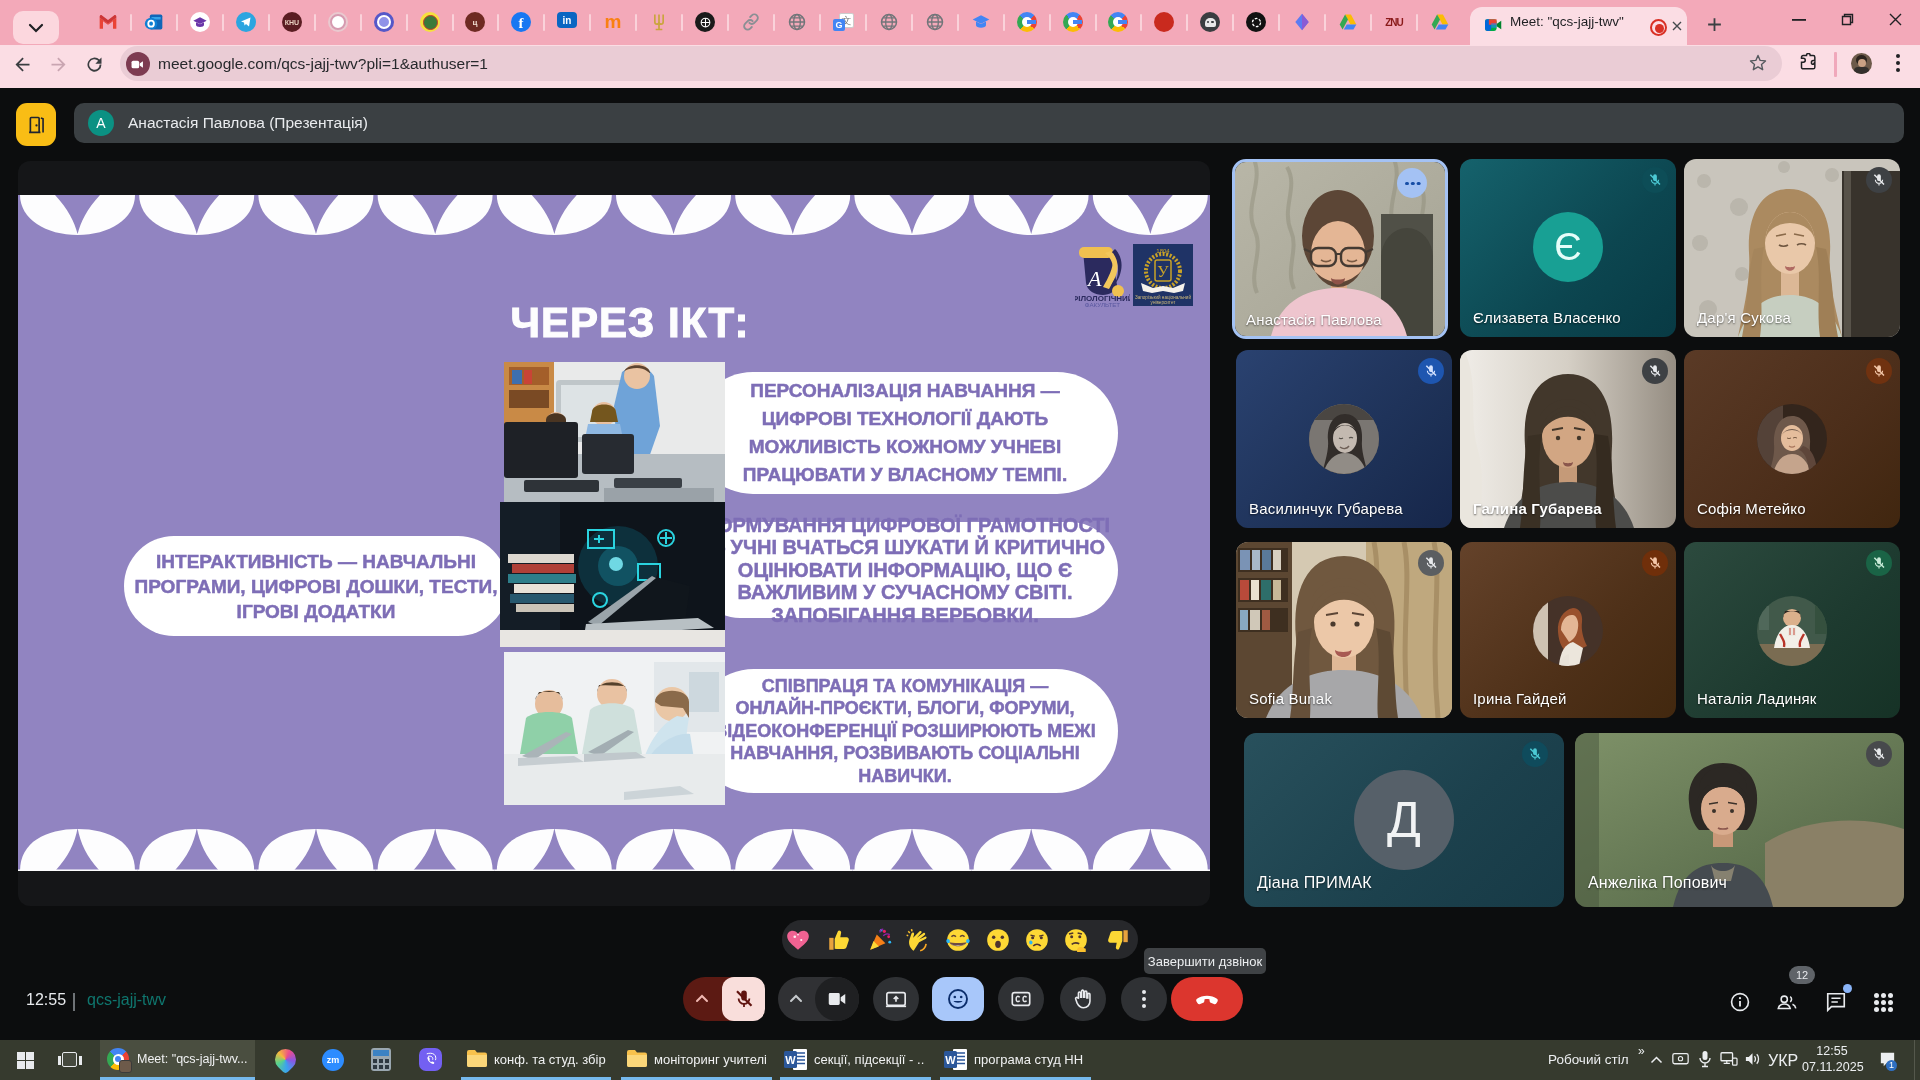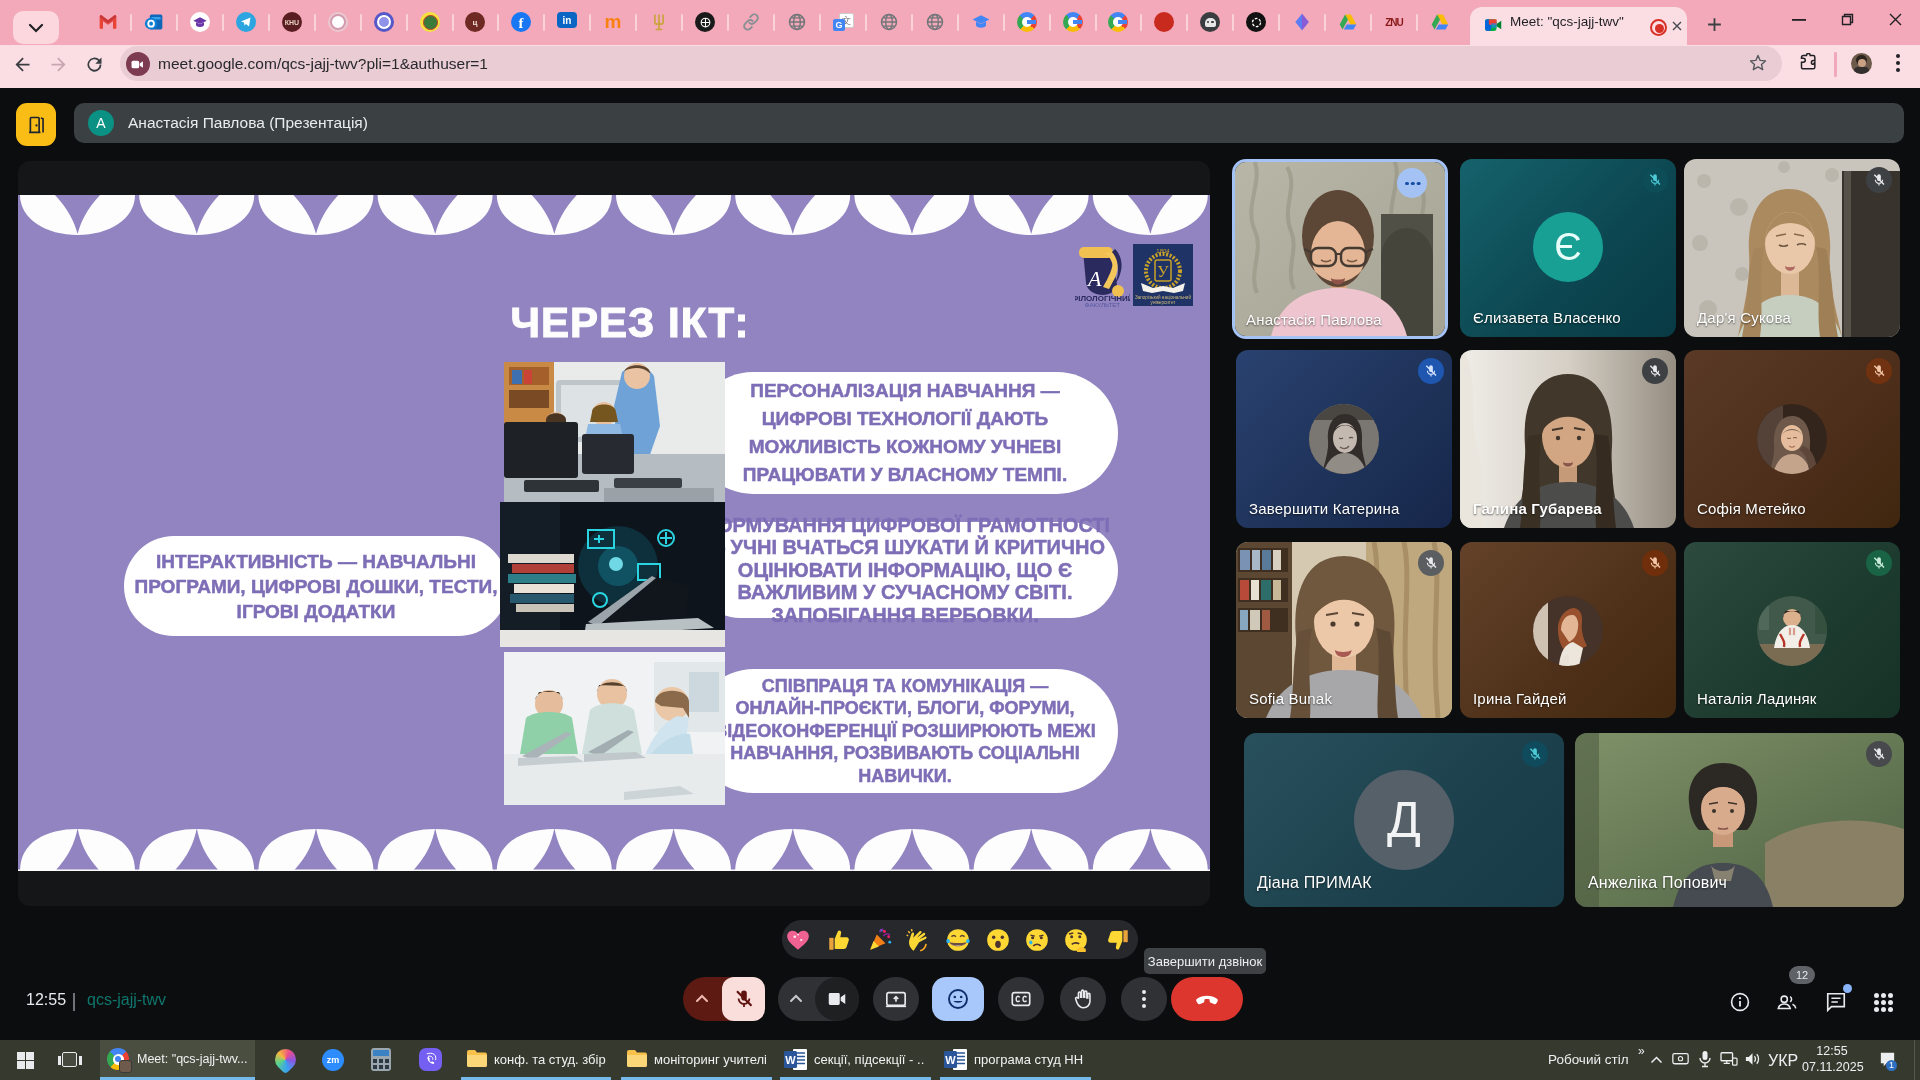--- a/index.html
+++ b/index.html
@@ -511,21 +511,21 @@
       <path d="M14,70c4,-14 12,-21 22,-21s18,7 22,21z" fill="#918c86"></path>
     </svg></div>
 <div class="mic" style="left:1418px;top:358px;background:#1e56b0;">
     <svg width="16" height="16" viewBox="0 0 24 24">
       <rect x="9.2" y="3.5" width="5.6" height="10" rx="2.8" fill="#d6e3ff"></rect>
       <path d="M6.6,11.5a5.4,5.4 0 0 0 10.8,0" stroke="#d6e3ff" stroke-width="1.8" fill="none"></path>
       <path d="M12,16.9v3.2" stroke="#d6e3ff" stroke-width="1.8"></path>
       <path d="M5,4.2L19.5,18.7" stroke="#d6e3ff" stroke-width="2.2"></path>
     </svg>
   </div>
-<div class="name" style="left:1249px;top:500px;">Завершити Катерина</div>
+<div class="name" style="left:1249px;top:500px;">Василинчук Губарева</div>
 <div class="tile" style="left:1460px;top:350px;width:216px;height:178px;"><svg width="216" height="178" viewBox="0 0 216 178">
       <defs>
         <linearGradient id="w5" x1="0" y1="0" x2="1" y2="0">
           <stop offset="0" stop-color="#f0ede8"></stop>
           <stop offset=".5" stop-color="#d5cfc5"></stop>
           <stop offset="1" stop-color="#958d82"></stop>
         </linearGradient>
       </defs>
       <rect width="216" height="178" fill="url(#w5)"></rect>
       <path d="M4,0c16,34 4,66 14,100c8,28 0,56 6,78h-24v-178z" fill="#eae6de"></path>

